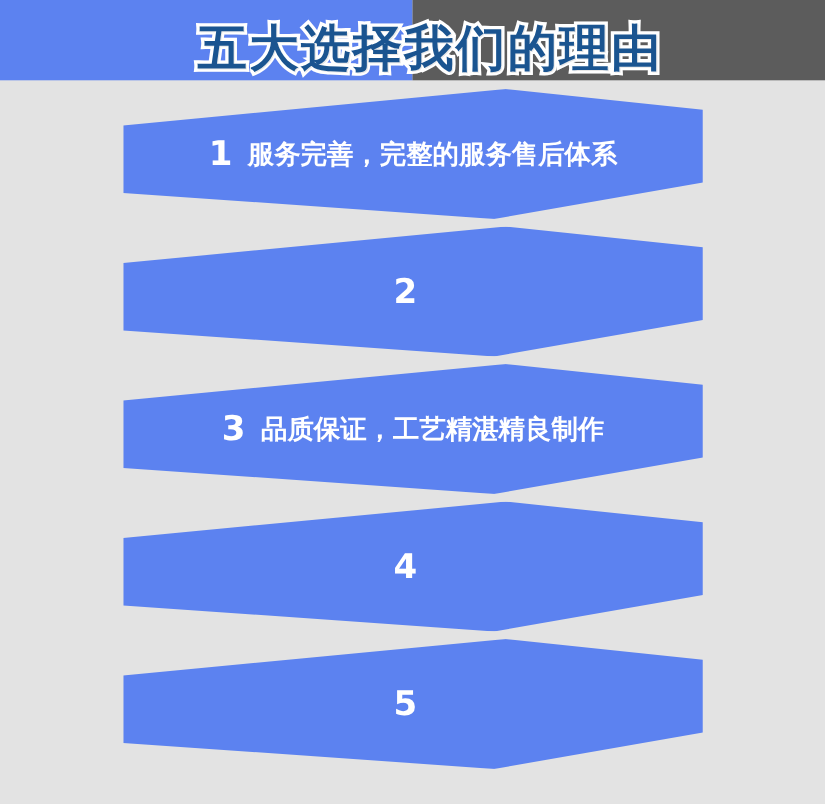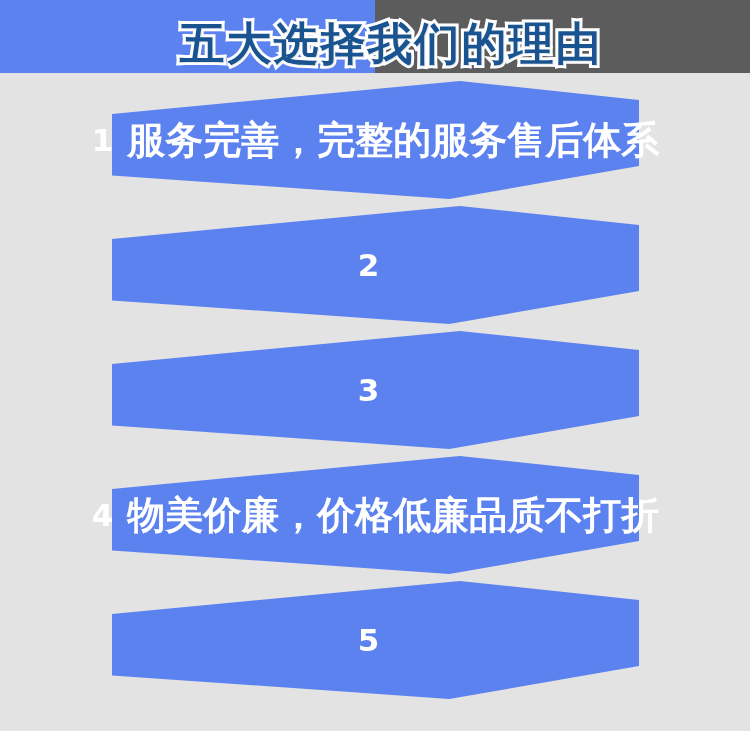--- a/index.html
+++ b/index.html
@@ -125,21 +125,21 @@
     white-space: nowrap;
     line-height: 1;
   }
   .banner-num {
     font-size: 31px;
     font-weight: bold;
     margin-right: 14px;
     font-family: "DejaVu Sans", "Liberation Sans", sans-serif;
   }
   .banner-text {
-    font-size: 38px;
+    font-size: 24px;
     font-weight: bold;
   }
 
   .row-1 { top: 8px; }
   .row-2 { top: 133px; }
   .row-3 { top: 258px; }
   .row-4 { top: 383px; }
   .row-5 { top: 508px; }
 </style>
 </head>
@@ -167,28 +167,28 @@
       <div class="banner-shape"></div>
       <div class="banner-label">
         <span class="banner-num">2</span>
       </div>
     </div>
 
     <div class="banner row-3">
       <div class="banner-shape"></div>
       <div class="banner-label">
         <span class="banner-num">3</span>
+        <span class="banner-text">品质保证，工艺精湛精良制作</span>
       </div>
     </div>
 
     <div class="banner row-4">
       <div class="banner-shape"></div>
       <div class="banner-label">
         <span class="banner-num">4</span>
-        <span class="banner-text">物美价廉，价格低廉品质不打折</span>
       </div>
     </div>
 
     <div class="banner row-5">
       <div class="banner-shape"></div>
       <div class="banner-label">
         <span class="banner-num">5</span>
       </div>
     </div>
 

